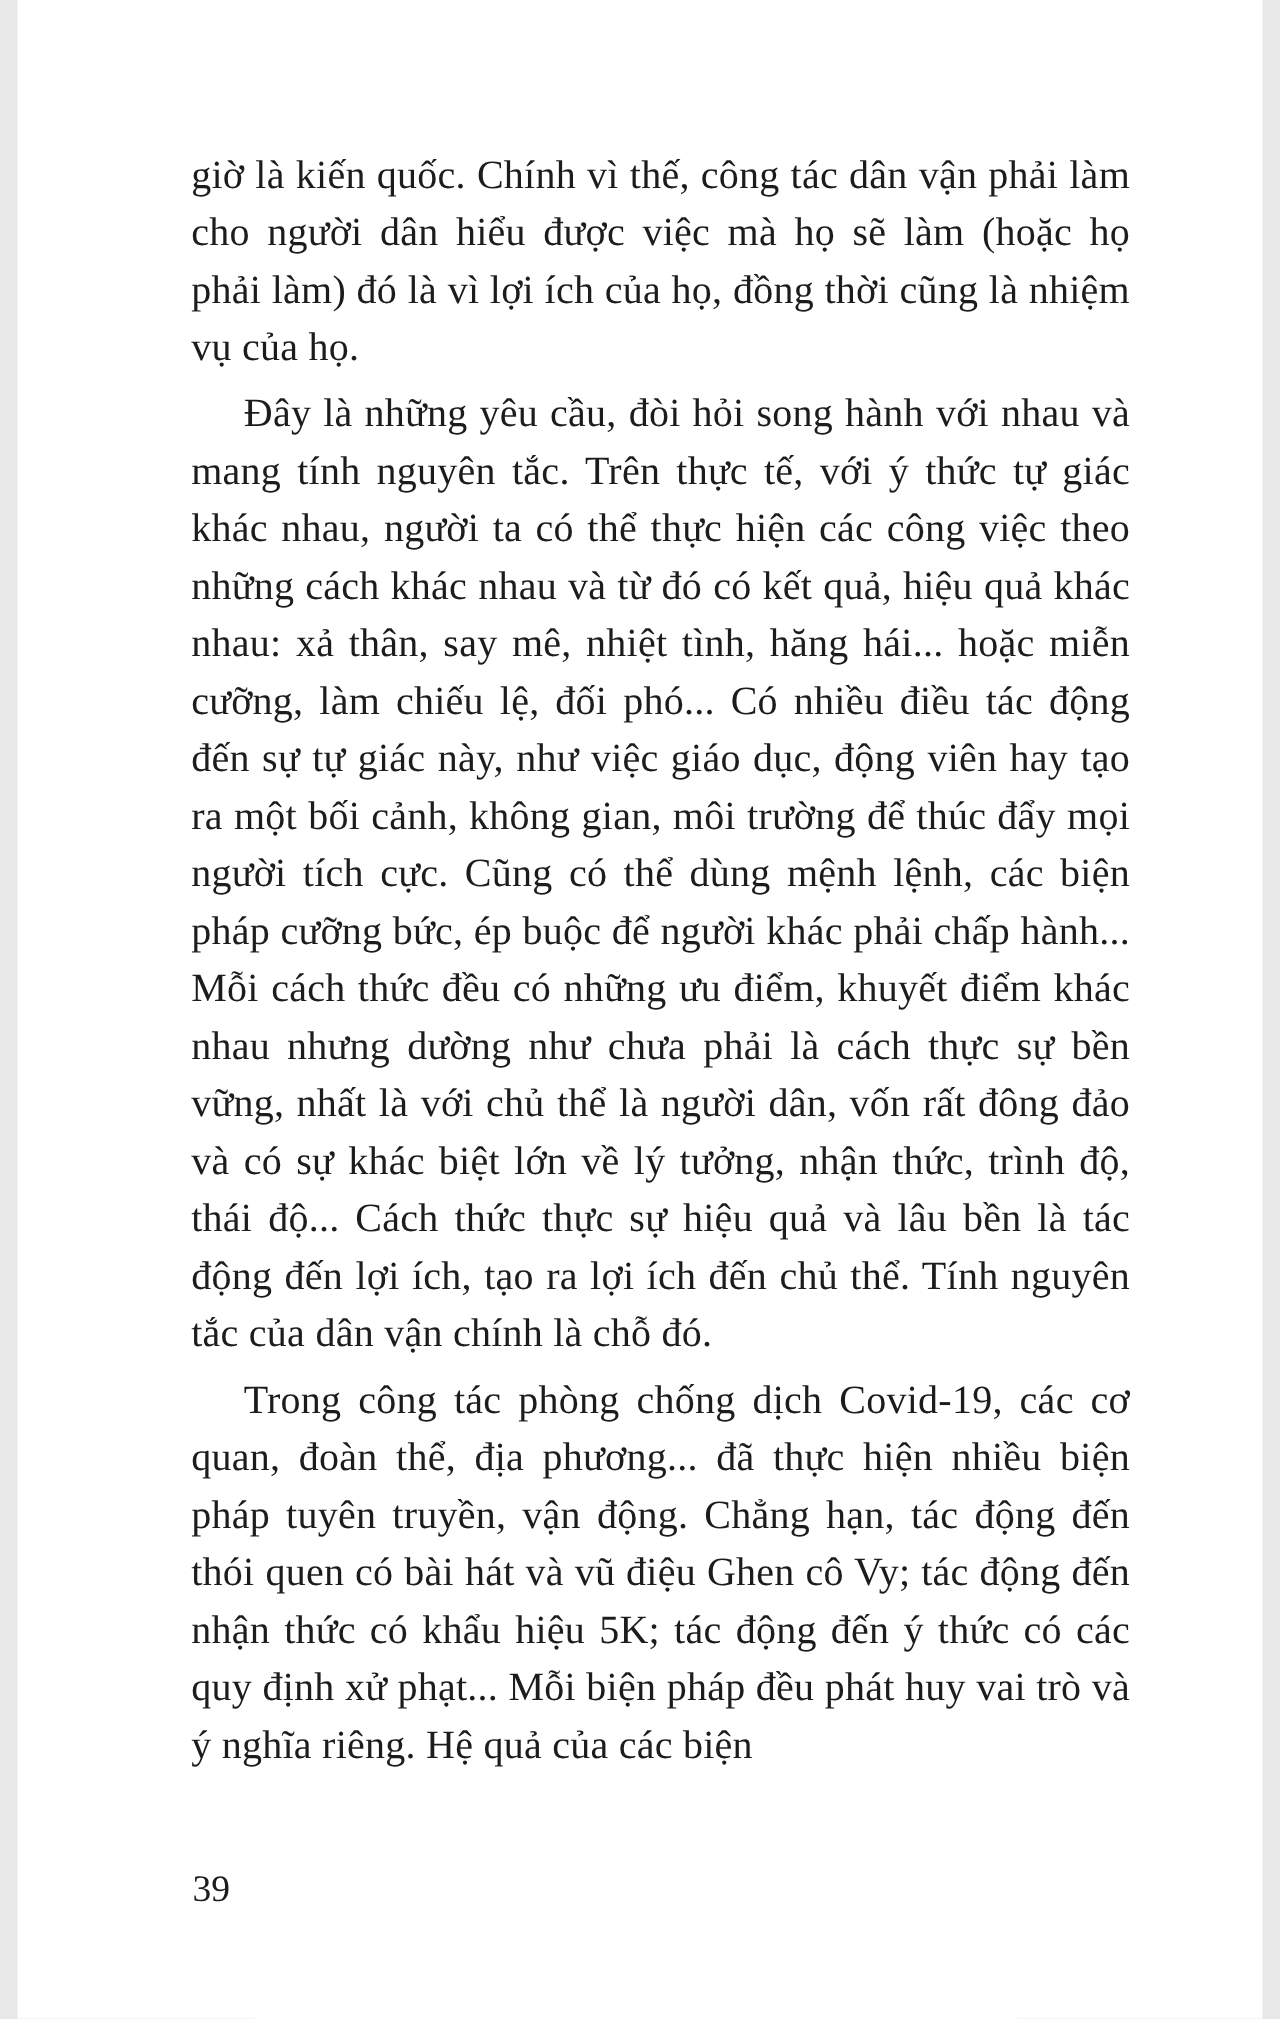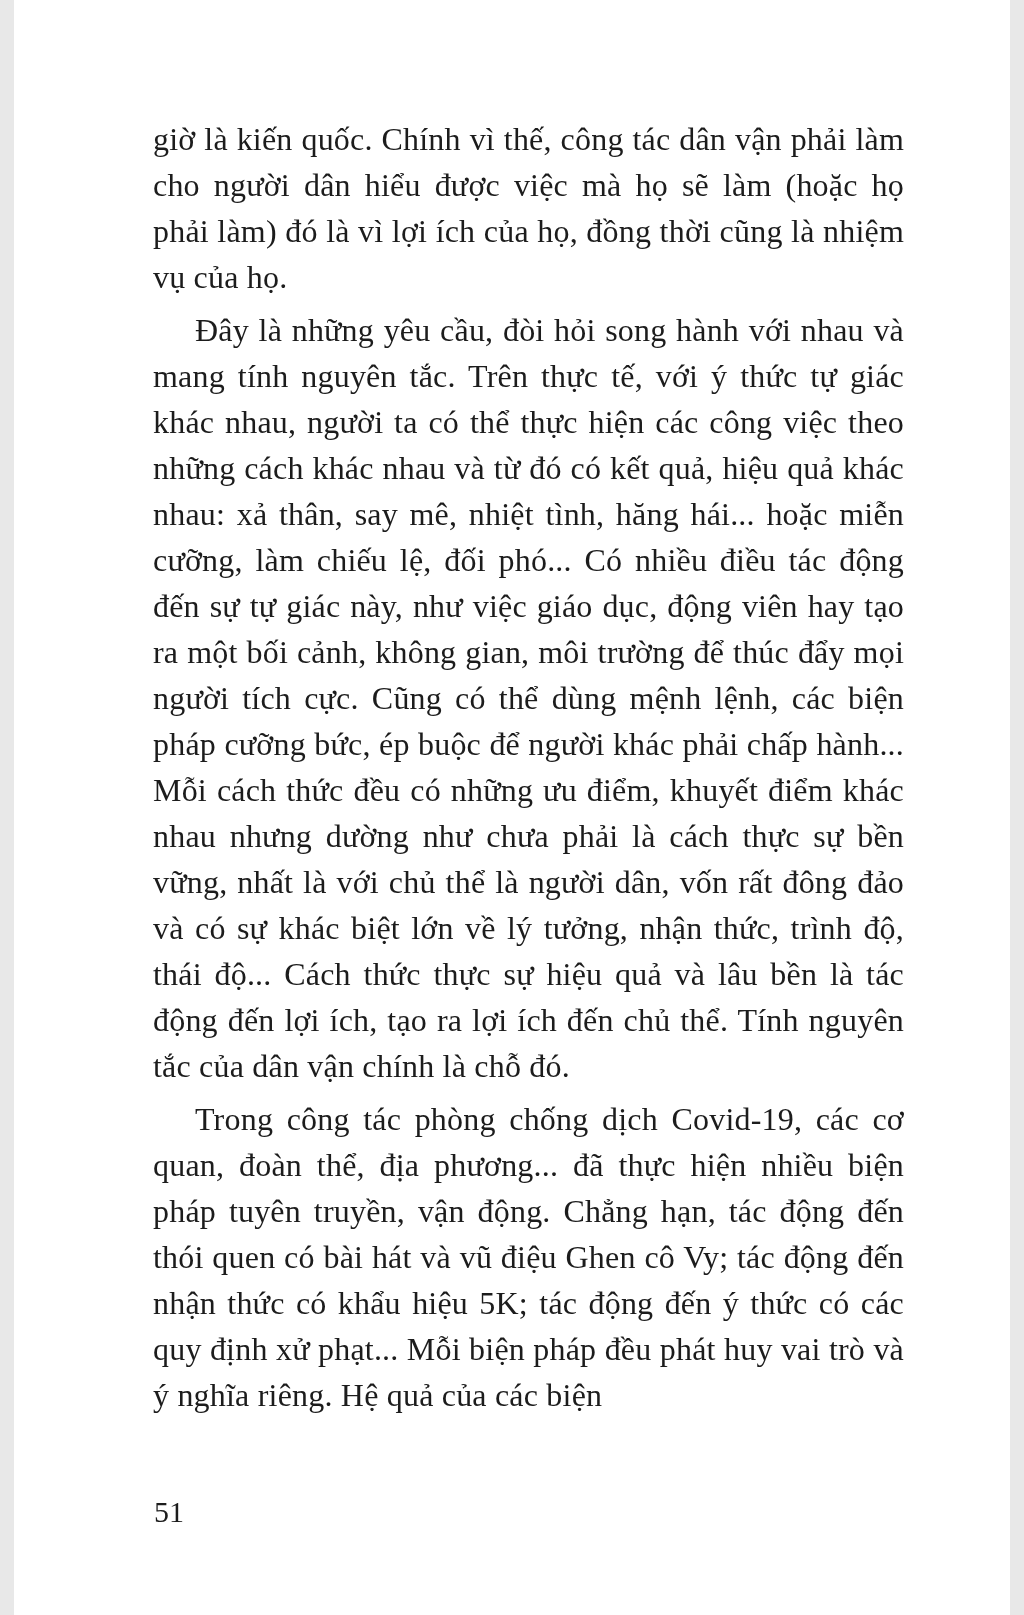--- a/index.html
+++ b/index.html
@@ -47,14 +47,14 @@
 </style>
 </head>
 <body>
 
 <div class="page">
   <div class="text-block">
     <p>giờ là kiến quốc. Chính vì thế, công tác dân vận phải làm cho người dân hiểu được việc mà họ sẽ làm (hoặc họ phải làm) đó là vì lợi ích của họ, đồng thời cũng là nhiệm vụ của họ.</p>
     <p class="indent">Đây là những yêu cầu, đòi hỏi song hành với nhau và mang tính nguyên tắc. Trên thực tế, với ý thức tự giác khác nhau, người ta có thể thực hiện các công việc theo những cách khác nhau và từ đó có kết quả, hiệu quả khác nhau: xả thân, say mê, nhiệt tình, hăng hái... hoặc miễn cưỡng, làm chiếu lệ, đối phó... Có nhiều điều tác động đến sự tự giác này, như việc giáo dục, động viên hay tạo ra một bối cảnh, không gian, môi trường để thúc đẩy mọi người tích cực. Cũng có thể dùng mệnh lệnh, các biện pháp cưỡng bức, ép buộc để người khác phải chấp hành... Mỗi cách thức đều có những ưu điểm, khuyết điểm khác nhau nhưng dường như chưa phải là cách thực sự bền vững, nhất là với chủ thể là người dân, vốn rất đông đảo và có sự khác biệt lớn về lý tưởng, nhận thức, trình độ, thái độ... Cách thức thực sự hiệu quả và lâu bền là tác động đến lợi ích, tạo ra lợi ích đến chủ thể. Tính nguyên tắc của dân vận chính là chỗ đó.</p>
     <p class="indent"><span>Trong công tác phòng chống dịch Covid-19, các cơ quan, đoàn thể, địa phương... đã thực hiện nhiều biện pháp tuyên truyền, vận động. Chẳng hạn, tác động đến thói quen có bài hát và vũ điệu </span><span class="italic-seg">Ghen cô Vy</span><span>; tác động đến nhận thức có khẩu hiệu 5K; tác động đến ý thức có các quy định xử phạt... Mỗi biện pháp đều phát huy vai trò và ý nghĩa riêng. Hệ quả của các biện</span></p>
   </div>
-  <div class="page-number">51</div>
+  <div class="page-number">39</div>
 </div>
 
 </body></html>

